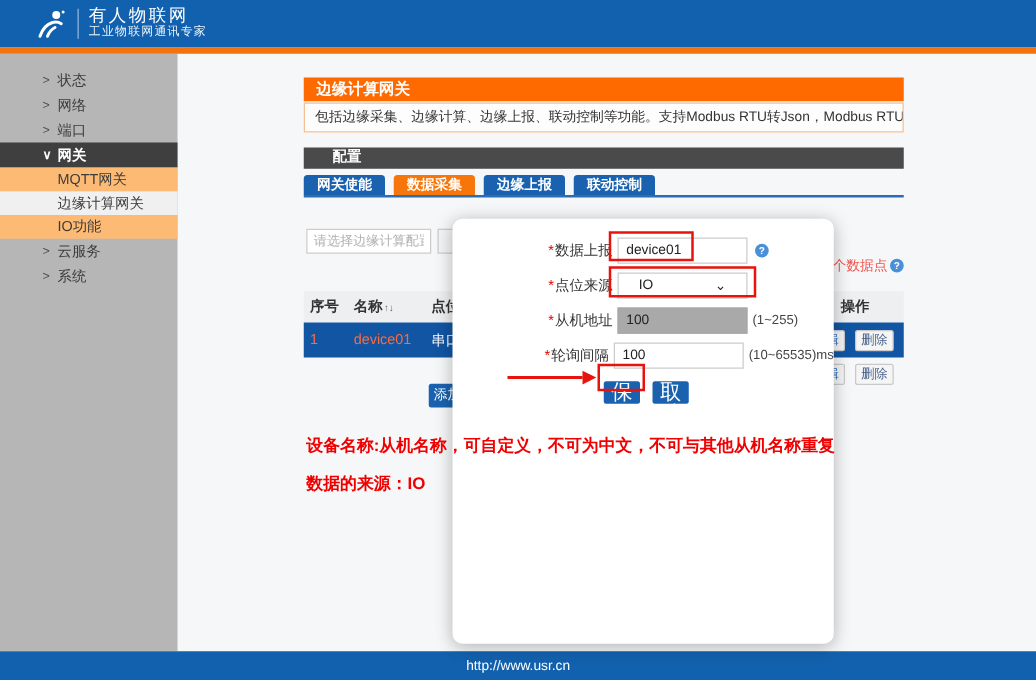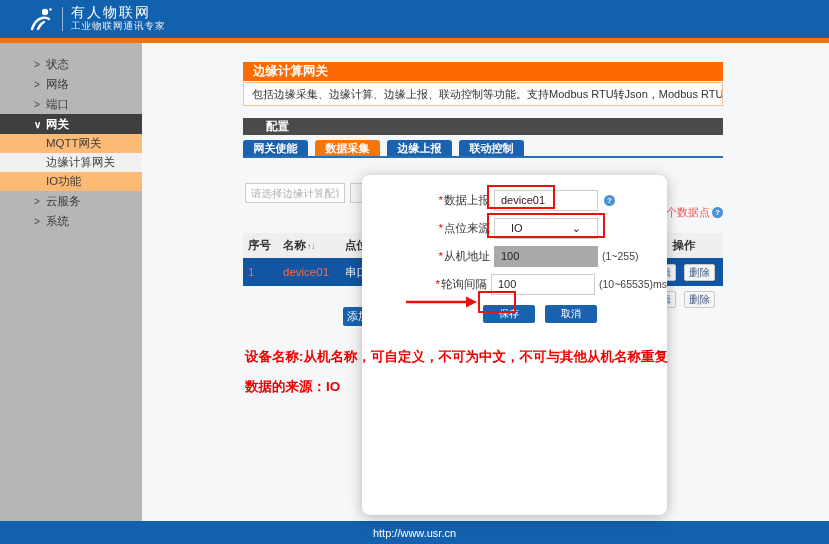--- a/index.html
+++ b/index.html
@@ -96,22 +96,22 @@
   .m-req { color:#e60000; margin-right:1px; }
   .m-input { width:104px; height:21px; border:1px solid #ccc; font-size:11px;
     padding:0 6px; margin-left:4px; color:#222; background:#fff; }
   .m-input.disabled { background:#a9a9a9; border-color:#a9a9a9; color:#222; }
   .m-select { width:104px; height:21px; border:1px solid #ccc; font-size:11px;
     margin-left:4px; color:#222; background:#fff; display:flex; align-items:center;
     justify-content:space-between; padding:0 16px; cursor:pointer; }
   .m-hint { font-size:10.5px; color:#444; margin-left:4px; white-space:nowrap; }
   .m-info { margin-left:6px; }
   .m-btn-row { display:flex; align-items:center; margin-top:7px; margin-left:121px; gap:10px; }
-  .m-btn { width:52px; height:18px; background:#1a62b0; color:#fff; border:none;
-    border-radius:2px; font-size:10px; line-height:18px; text-align:center; cursor:pointer; }
+  .m-btn { width:29px; height:18px; background:#1a62b0; color:#fff; border:none;
+    border-radius:2px; font-size:17px; line-height:18px; text-align:center; cursor:pointer; }
 
   
   .anno-box { position:absolute; border:2px solid #e8130c; z-index:60; pointer-events:none; }
   .anno-box1 { left:487px; top:185px; width:68px; height:24px; }
   .anno-box2 { left:487px; top:213px; width:118px; height:25px; }
   .anno-box3 { left:478px; top:291px; width:38px; height:22px; }
   .anno-arrow { position:absolute; left:404px; top:294px; z-index:60; pointer-events:none; }
   .anno-text { position:absolute; left:245px; z-index:60; color:#f00000; font-weight:bold;
     font-size:13.5px; white-space:nowrap; pointer-events:none; }
   .anno-line1 { top:348px; }

